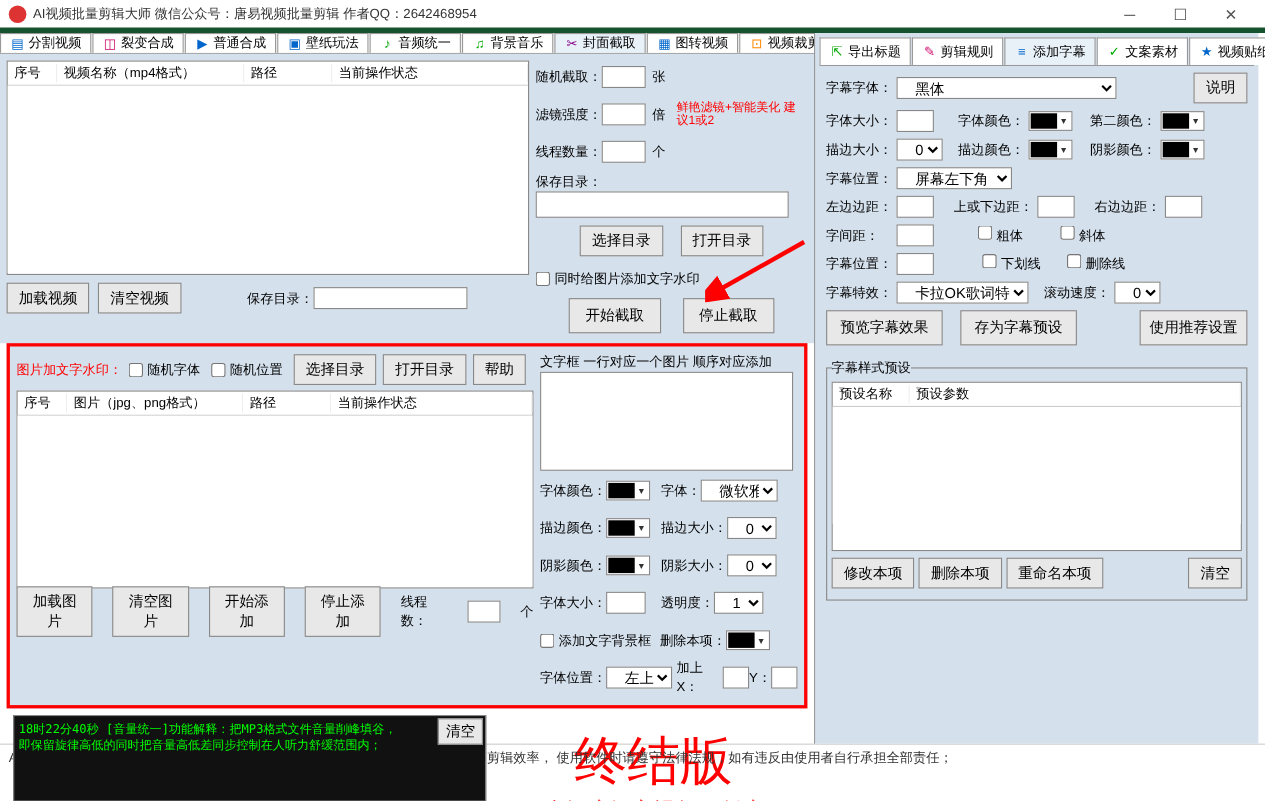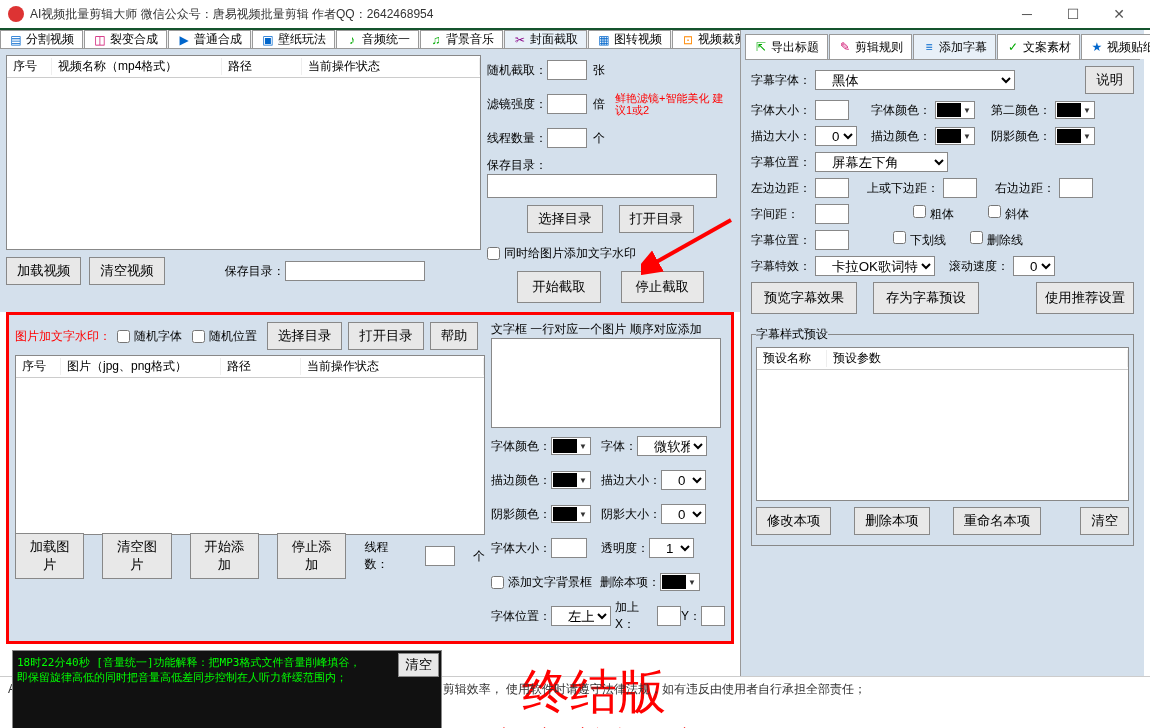--- a/index.html
+++ b/index.html
@@ -1,17 +1,17 @@
 <!DOCTYPE html>
 <html><head>
 <meta charset="utf-8">
 <style>
 * { box-sizing: border-box; margin: 0; padding: 0; }
 body { font-family: "Microsoft YaHei", sans-serif; font-size: 12px; background: #fff; width: 1150px; height: 728px; overflow: hidden; }
-.titlebar { height: 30px; display: flex; align-items: center; padding: 0 8px; border-bottom: 2px solid #14532d; }
+.titlebar { height: 30px; display: flex; align-items: center; padding: 0 8px; border-bottom: 5px solid #14532d; }
 .titlebar .icon { width: 16px; height: 16px; border-radius: 50%; background: #d33; margin-right: 6px; }
 .titlebar .title { flex: 1; color: #333; }
 .titlebar .winbtns { display: flex; }
 .titlebar .winbtn { width: 46px; height: 30px; display: flex; align-items: center; justify-content: center; color: #555; font-size: 14px; }
 .tabs { display: flex; height: 26px; border-bottom: 1px solid #999; background: #f0f0f0; }
 .tab { display: flex; align-items: center; padding: 0 8px; border: 1px solid #999; border-bottom: none; margin-right: 1px; background: #fff; cursor: pointer; white-space: nowrap; }
 .tab.active { background: #e8f0f8; }
 .tab .ticon { width: 14px; height: 14px; margin-right: 3px; display: inline-flex; align-items: center; justify-content: center; }
 .main { display: flex; height: 646px; }
 .left { width: 740px; display: flex; flex-direction: column; }
@@ -316,34 +316,34 @@
             <span class="ar">▼</span>
           </span>
           <span style="margin-left:12px">阴影颜色：</span>
           <span class="colorwrap">
             <span class="sw"></span>
             <span class="ar">▼</span>
           </span>
         </div>
   <div class="r-row">
           <span class="lbl">字幕位置：</span>
-          <select class="sel" style="width:133px"><option>屏幕左下角</option></select>
+          <select class="sel" style="width:105px"><option>屏幕左下角</option></select>
         </div>
   <div class="r-row">
           <span class="lbl">左边边距：</span>
           <input class="inp" style="width: 34px;">
           <span style="margin-left:14px">上或下边距：</span>
           <input class="inp" style="width: 34px;">
           <span style="margin-left:14px">右边边距：</span>
           <input class="inp" style="width: 34px;">
         </div>
   <div class="r-row">
           <span class="lbl">字间距：</span>
           <input class="inp" style="width: 34px;">
-          <span style="margin-left:60px"><input type="checkbox" class="chk" style=""><span>粗体</span></span>
+          <span style="margin-left:36px"><input type="checkbox" class="chk" style=""><span>粗体</span></span>
           <span style="margin-left:30px"><input type="checkbox" class="chk" style=""><span>斜体</span></span>
         </div>
   <div class="r-row">
           <span class="lbl">字幕位置：</span>
           <input class="inp" style="width: 34px;">
           <span style="margin-left:40px"><input type="checkbox" class="chk" style=""><span>下划线</span></span>
           <span style="margin-left:20px"><input type="checkbox" class="chk" style=""><span>删除线</span></span>
         </div>
   <div class="r-row">
           <span class="lbl">字幕特效：</span>
@@ -359,21 +359,21 @@
 
   <fieldset style="margin-top:12px">
     <legend>字幕样式预设</legend>
     <div class="table" style="height:154px">
       <div class="thead">
               <div class="th" style="width:70px">预设名称</div>
               <div class="th" style="flex:1">预设参数</div>
             </div>
       <div class="tbody" style="height:106px"></div>
     </div>
-    <div class="r-row" style="margin-top:6px;gap:23px">
+    <div class="r-row" style="margin-top:6px;gap:4px">
       <button class="btn">修改本项</button>
       <button class="btn">删除本项</button>
       <button class="btn">重命名本项</button>
       <button class="btn" style="margin-left:auto">清空</button>
     </div>
   </fieldset>
   </div>
 </div>
 </div>
 

